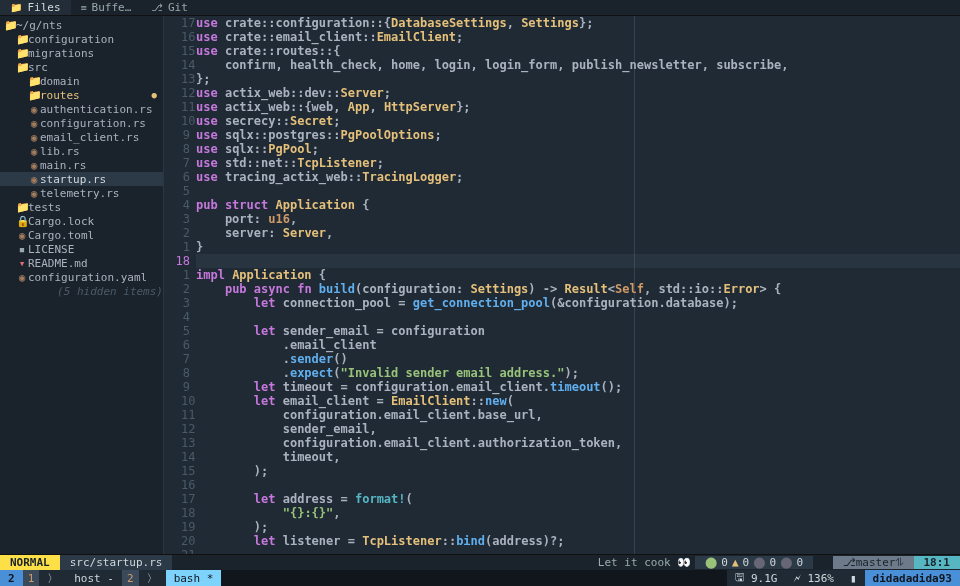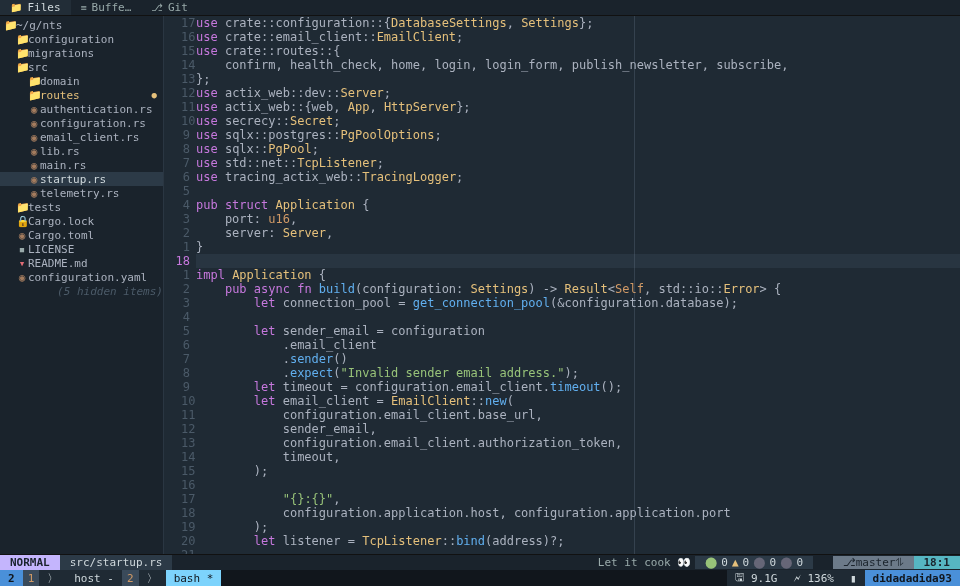--- a/index.html
+++ b/index.html
@@ -31,42 +31,42 @@
   .tree-row.hidden-items { color:#4b5a68; font-style:italic;justify-content:flex-end; }
   .tree-row[data-depth="0"]{padding-left:4px;}
   .tree-row[data-depth="1"]{padding-left:16px;}
   .tree-row[data-depth="2"]{padding-left:28px;}
 
   
   .editor { flex:1; display:flex; overflow:hidden; }
   .gutter { width:32px; text-align:right; padding-right:6px; color:#4b5a68; }
   .gutter .ln { height:14px; }
   .code { flex:1; position:relative; }
-  .code .line { height:14px; white-space:pre; }
+  .code .line { height:14px; white-space:pre;font-weight:bold; }
   .hl-line { background:rgba(80,100,120,0.20); }
   .curcol { position:absolute; top:0; bottom:0; left:438px; width:1px; background:rgba(120,140,160,0.25); }
 
   
   .kw { color:#c678dd; }
   .ns { color:#abb2bf; }
   .ty { color:#e5c07b; }
   .fn { color:#61afef; }
   .mac{ color:#56b6c2; }
   .str{ color:#98c379; }
   .op { color:#abb2bf; }
   .num{ color:#d19a66; }
   .sp { color:#d19a66; }
   .plain{ color:#abb2bf; }
   .gutter .rel { color:#4b5a68;margin-left:17px; }
   .gutter .abs { color:#c678dd; }
 
   
   .status { display:flex; align-items:center; height:16px; background:#1a232c; border-top:1px solid #111; font-size:11px; }
   .status .chip { padding:0 10px; height:100%; display:flex; align-items:center; }
-  .status .mode { background:#c4b5fd; color:#1a232c; font-weight:bold; }
+  .status .mode { background:#fde047; color:#1a232c; font-weight:bold; }
   .status .file { background:#2c3a47; color:#cfd8dc; }
   .status .spacer { flex:1; position:relative;text-align:center; }
   .status .msg { position:absolute; right:4px; color:#9aa; }
   .status .right { display:flex; }
   .status .diag { background:#2c3a47; color:#cfd8dc; gap:4px; }
   .status .enc { background:#485463; }
   .status .branch { background:#6c7a89; color:#1a232c; }
   .status .pos { background:#56b6c2; color:#1a232c; font-weight:bold; }
   .diag .d-green{color:#98c379;} .diag .d-yell{color:#e5c07b;} .diag .d-dim{color:#667;}
 
@@ -259,22 +259,22 @@
           <div class="line"><span class="plain">            .</span><span class="fn">sender</span><span class="plain">()</span></div>
           <div class="line"><span class="plain">            .</span><span class="fn">expect</span><span class="op">(</span><span class="str">"Invalid sender email address."</span><span class="op">);</span></div>
           <div class="line"><span class="plain">        </span><span class="kw">let </span><span class="plain">timeout = configuration.email_client.</span><span class="fn">timeout</span><span class="plain">();</span></div>
           <div class="line"><span class="plain">        </span><span class="kw">let </span><span class="plain">email_client = </span><span class="ty">EmailClient</span><span class="op">::</span><span class="fn">new</span><span class="op">(</span></div>
           <div class="line"><span class="plain">            configuration.email_client.base_url,</span></div>
           <div class="line"><span class="plain">            sender_email,</span></div>
           <div class="line"><span class="plain">            configuration.email_client.authorization_token,</span></div>
           <div class="line"><span class="plain">            timeout,</span></div>
           <div class="line"><span class="plain">        );</span></div>
           <div class="line"><span class="plain"></span></div>
+          <div class="line"><span class="plain">        </span><span class="kw">let </span><span class="plain">address = </span><span class="mac">format!</span><span class="op">(</span></div>
           <div class="line"><span class="plain">            </span><span class="str">"{}:{}"</span><span class="op">,</span></div>
-          <div class="line"><span class="plain">            configuration.application.host, configuration.application.port</span></div>
           <div class="line"><span class="plain">        );</span></div>
           <div class="line"><span class="plain">        </span><span class="kw">let </span><span class="plain">listener = </span><span class="ty">TcpListener</span><span class="op">::</span><span class="fn">bind</span><span class="plain">(address)?;</span></div>
         </div>
     </div>
 
   </div>
 
   <div class="status">
     <div class="chip mode">NORMAL</div>
     <div class="chip file">src/startup.rs</div>

